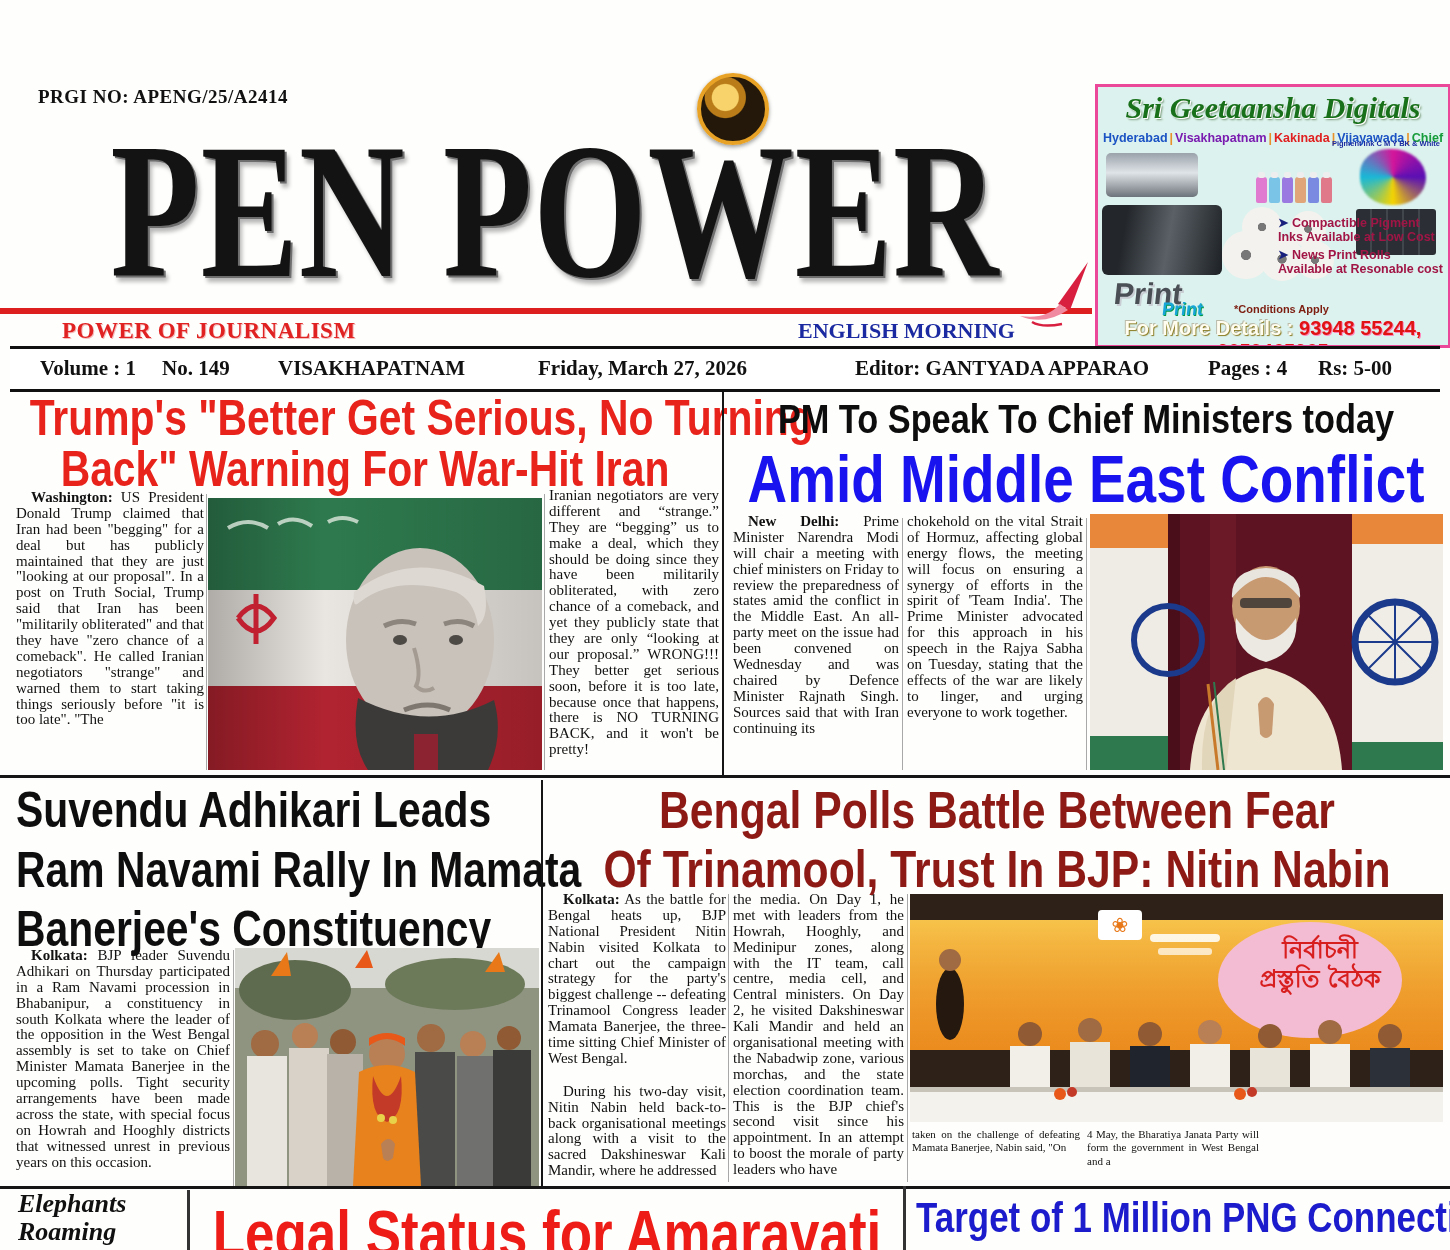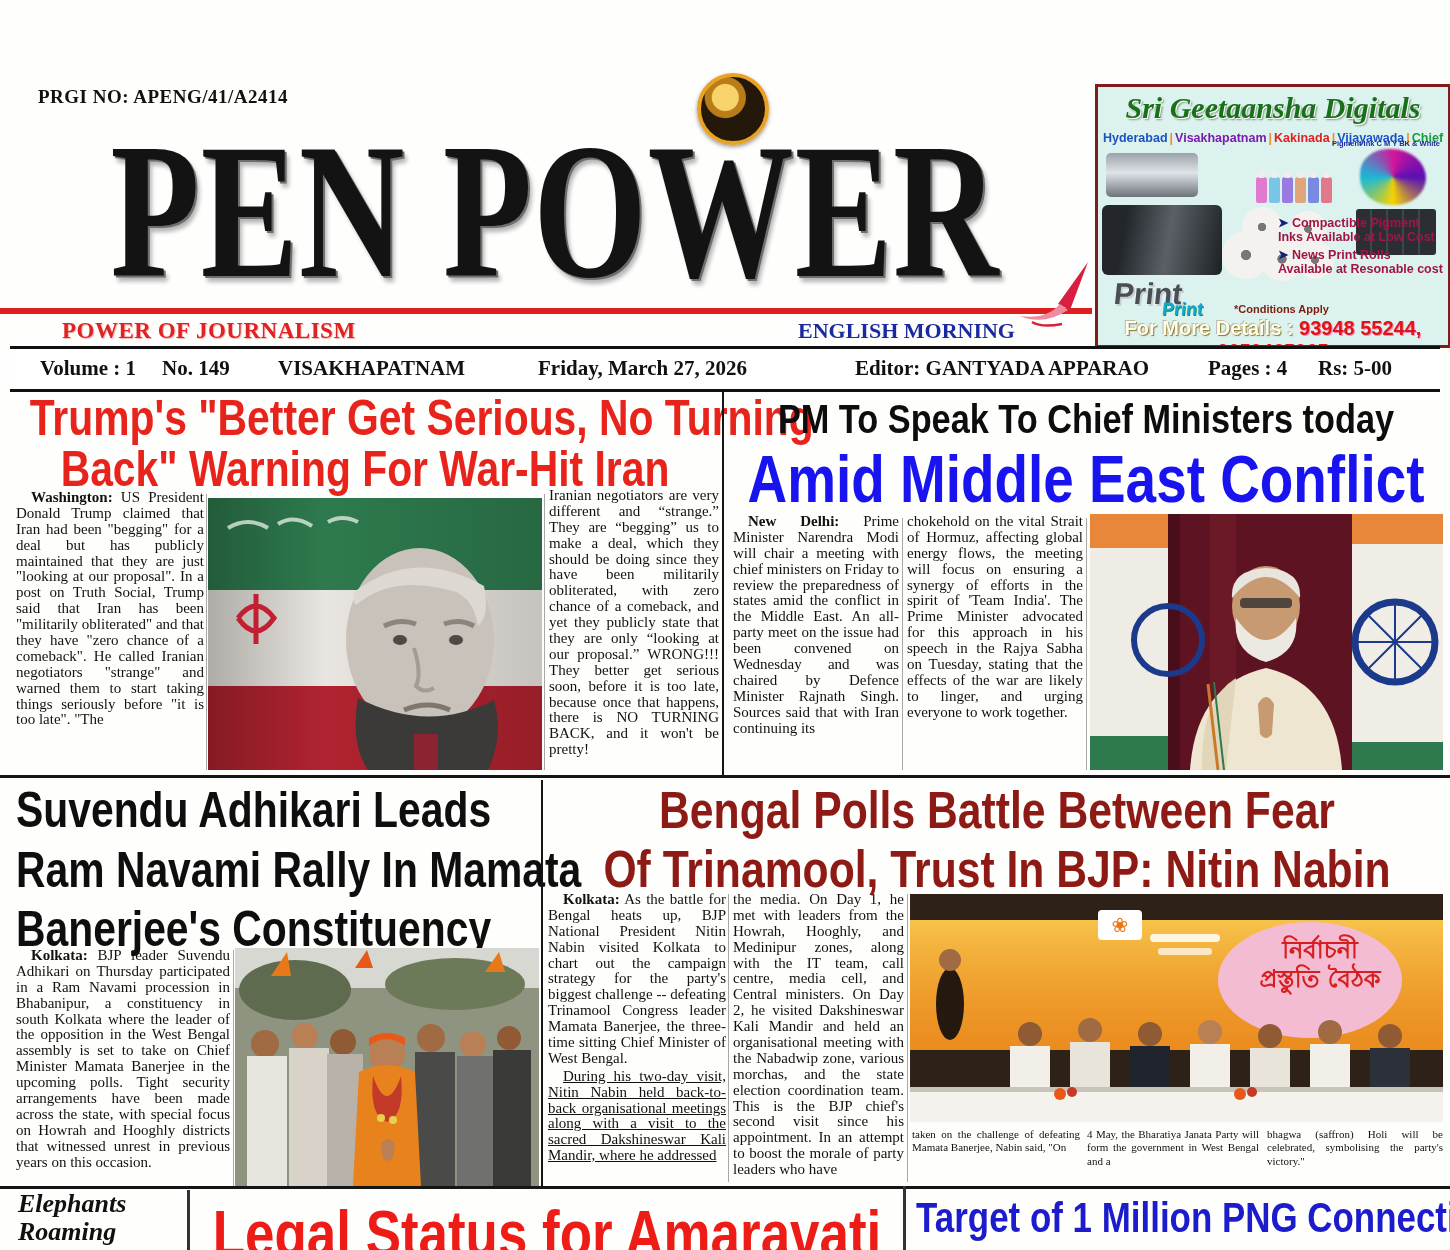--- a/index.html
+++ b/index.html
@@ -16,21 +16,21 @@
   .globe{left:697px;top:73px;width:64px;height:64px;border-radius:50%;
       background:radial-gradient(circle at 38% 32%, #f8d26a 0 22%, #b97c18 24% 34%, #23180a 36% 100%);
       border:4px solid #e8a225;box-shadow:0 2px 4px #999;}
   .rule-red{left:0;top:308px;width:1092px;height:6px;background:#de1f1f;}
   .tagline-left{left:62px;top:318px;font-size:23px;font-weight:bold;color:#e02222;letter-spacing:.5px;
       text-shadow:1px 1px 0 #f5bcbc;text-align:right;}
   .tagline-right{left:735px;top:318px;width:280px;text-align:right;font-size:22px;font-weight:bold;color:#1b2aa0;}
   .pen-icon{left:1012px;top:258px;width:84px;height:78px;}
 
   
-  .ad-box{left:1095px;top:84px;width:350px;height:258px;background:#dcf2ee;border:3px solid #7f1d1d;
+  .ad-box{left:1095px;top:84px;width:350px;height:258px;background:#dcf2ee;border:3px solid #ec4899;
       overflow:hidden;font-family:"Liberation Sans",sans-serif;}
   .ad-title{position:absolute;left:0;top:4px;width:100%;text-align:center;font-family:"Liberation Serif",serif;
       font-weight:bold;font-style:italic;font-size:30px;color:#19701a;text-shadow:1px 1px 0 #fff,2px 2px 2px #7d9d7d;}
   .ad-cities{position:absolute;left:0;top:44px;width:100%;text-align:center;font-size:12.5px;font-weight:bold;}
   .ad-cities .sep{color:#e8912a;padding:0 2px;}
   .city-0{color:#1b53c4}.city-1{color:#7a1bb0}.city-2{color:#e02020}.city-3{color:#1b53c4}.city-4{color:#169c3a}
   .ad-printer{position:absolute;left:8px;top:66px;width:92px;height:44px;background:linear-gradient(#9aa2aa,#dfe4e8 45%,#6d737a);border-radius:5px;}
   .ad-printer2{position:absolute;left:4px;top:118px;width:120px;height:70px;
       background:linear-gradient(100deg,#23272c 20%,#5a6066 55%,#1d2125);border-radius:6px;}
   .ad-rolls{position:absolute;left:118px;top:120px;width:120px;height:74px;}
@@ -80,21 +80,21 @@
   
   .col{font-size:15px;line-height:1.06;text-align:justify;}
   .col p{margin:0;text-indent:15px;}
   .lead{font-weight:bold;}
   .c-trump1{left:16px;top:490px;width:188px;}
   .c-trump2{left:549px;top:488px;width:170px;}
   .c-pm1{left:733px;top:514px;width:166px;}
   .c-pm2{left:907px;top:514px;width:176px;}
   .c-suv1{left:16px;top:948px;width:214px;}
   .c-ben1{left:548px;top:892px;width:178px;}
-  .c-ben1 p+p{margin-top:2px;text-decoration:underline;}
+  .c-ben1 p+p{margin-top:17px;}
   .c-ben2{left:733px;top:892px;width:171px;}
   .cap{font-size:11px;line-height:1.22;text-align:justify;}
   .cap1{left:912px;top:1128px;width:168px;}
   .cap2{left:1087px;top:1128px;width:172px;}
   .cap3{left:1267px;top:1128px;width:176px;}
 
   .elephants{left:18px;top:1190px;width:170px;font-style:italic;font-weight:bold;font-size:26px;line-height:1.08;color:#101010;}
 
   
   .vline{background:#151515;width:2px;}
@@ -120,21 +120,21 @@
   .bengali-text{position:absolute;right:28px;top:42px;width:190px;text-align:center;color:#d81f1f;
       font-weight:bold;font-size:24px;line-height:1.2;font-family:"DejaVu Sans",sans-serif;}
   .lotus-badge{position:absolute;left:188px;top:16px;width:44px;height:30px;background:#fff;border-radius:4px;
       text-align:center;font-size:20px;line-height:30px;color:#e87818;}
 </style>
 </head>
 <body>
 
 <div class="page">
 
-  <div class="abs prgi">PRGI NO: APENG/41/A2414</div>
+  <div class="abs prgi">PRGI NO: APENG/25/A2414</div>
   <div class="abs masthead-title">PEN POWER</div>
   <div class="abs globe"></div>
   <div class="abs rule-red"></div>
   <div class="abs tagline-left">POWER OF JOURNALISM</div>
   <div class="abs tagline-right">ENGLISH MORNING DAILY</div>
   <div class="abs pen-icon">
     <svg viewBox="0 0 84 78" width="84" height="78">
       <path d="M76 4 L46 46 L58 52 Z" fill="#d81f3f"></path>
       <path d="M48 46 Q34 62 8 58 Q32 68 56 52 Z" fill="#ef8aa0"></path>
       <path d="M20 64 q10 6 30 2" stroke="#d81f3f" stroke-width="2.5" fill="none"></path>
@@ -356,21 +356,20 @@
         <circle cx="342" cy="198" r="5" fill="#c43a28"></circle>
     </svg>
     <div class="lotus-badge">❀</div>
     <div class="bengali-text">
       <span>নির্বাচনী</span><br>
       <span>প্রস্তুতি বৈঠক</span>
     </div>
   </div>
   <div class="abs cap cap1">taken on the challenge of defeating Mamata Banerjee, Nabin said, "On</div>
   <div class="abs cap cap2">4 May, the Bharatiya Janata Party will form the government in West Bengal and a</div>
-  <div class="abs cap cap3">bhagwa (saffron) Holi will be celebrated, symbolising the party's victory."</div>
 
   <div class="abs thinv tv5"></div>
   <div class="abs thinv tv6"></div>
   <div class="abs thinv tv7"></div>
   <div class="abs vline v-bottom"></div>
   <div class="abs hline h-low"></div>
 
   <div class="abs elephants">
     <span>Elephants</span><br>
     <span>Roaming Fields</span><br>

